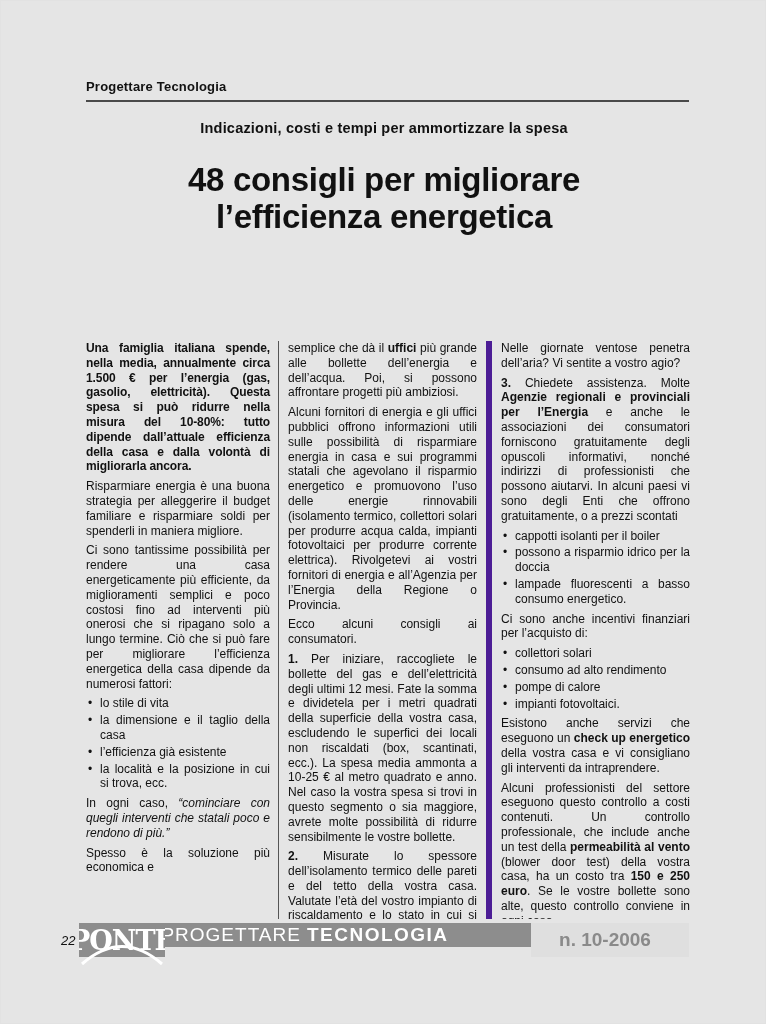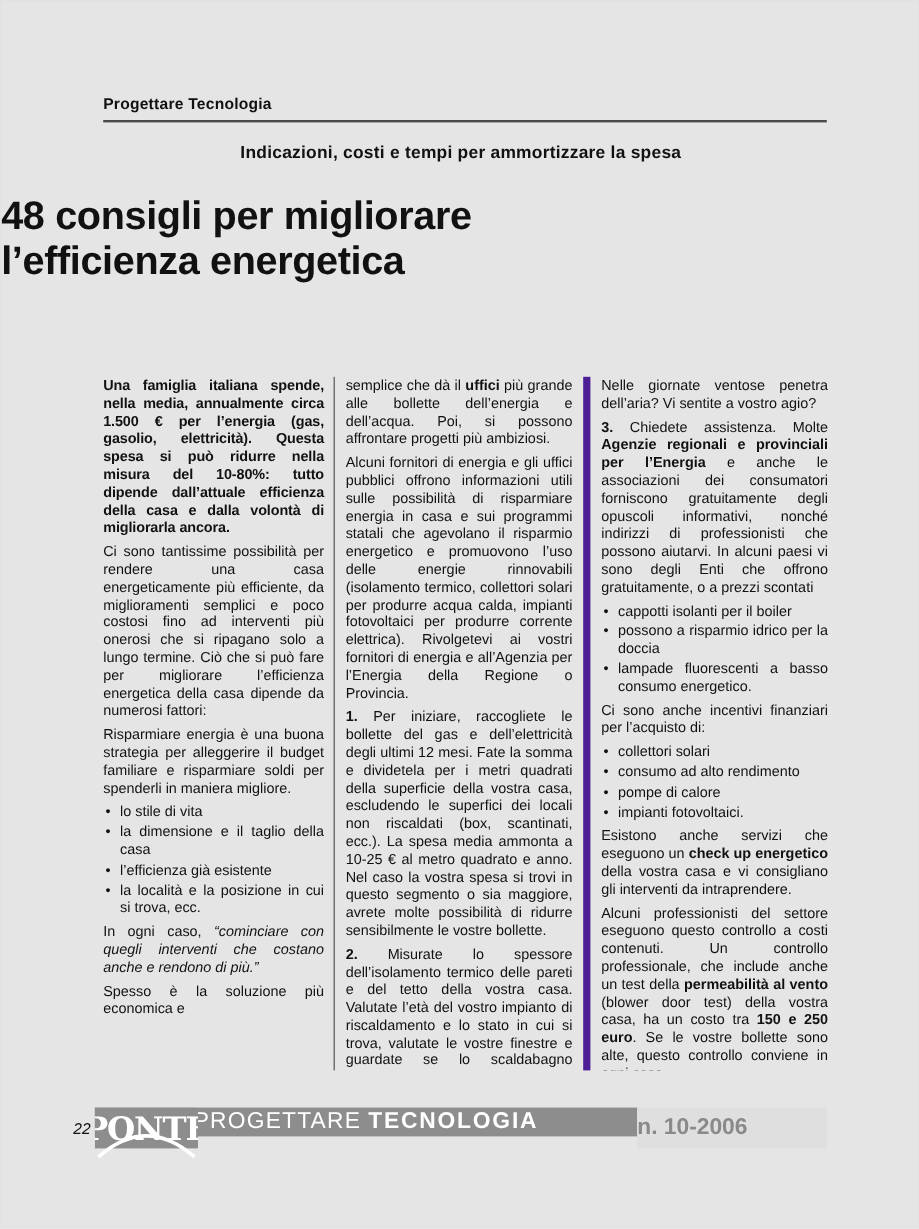--- a/index.html
+++ b/index.html
@@ -23,26 +23,27 @@
     background:#4a4a4a;
   }
   .subtitle{
     position:absolute;left:0;top:119px;width:766px;
     text-align:center;
     font-size:14.5px;font-weight:bold;
     letter-spacing:0.2px;
   }
   .title{
     position:absolute;left:0;top:160px;width:766px;
+    text-align:center;
     font-size:33px;font-weight:bold;line-height:37px;
     letter-spacing:-0.3px;
   }
   
   .columns{
-    position:absolute;left:85px;top:313px;width:604px;height:578px;
+    position:absolute;left:85px;top:340px;width:604px;height:578px;
     display:flex;
   }
   .col{box-sizing:border-box;overflow:hidden;height:578px;}
   .col-left{width:194px;padding-right:8px;}
   .col-mid{width:210px;padding:0 9px;border-left:1px solid #555;}
   .col-right{width:206px;padding-left:9px;border-left:6px solid #4c1d95;}
   .intro{
     font-size:16px;font-weight:bold;line-height:23px;
     margin:0 0 14px 0;letter-spacing:-0.1px;
   }
@@ -74,21 +75,21 @@
     position:absolute;left:78px;top:922px;width:452px;height:24px;
     display:flex;align-items:center;justify-content:center;
     box-sizing:border-box;
     color:#ffffff;
     font-size:19px;letter-spacing:1px;
     white-space:nowrap;
   }
   .footer-band .band-bold{font-weight:bold;margin-left:6px;letter-spacing:1.5px;text-align:center;}
   .issue-box{
     position:absolute;left:530px;top:922px;width:158px;height:34px;
-    display:flex;align-items:center;justify-content:flex-start;
+    display:flex;align-items:center;justify-content:center;
     box-sizing:border-box;padding-right:10px;
     font-size:19px;font-weight:bold;
   }
   .logo{
     position:absolute;left:78px;top:922px;width:86px;height:44px;
   }
 </style>
 </head>
 <body>
 
@@ -99,35 +100,36 @@
   <div class="subtitle">Indicazioni, costi e tempi per ammortizzare la spesa</div>
   <div class="title">
     <span>48 consigli per migliorare</span><br>
     <span>l’efficienza energetica</span>
   </div>
 
   <div class="columns">
 
     <div class="col col-left">
       <p class="intro">Una famiglia italiana spende, nella media, annualmente circa 1.500 € per l’energia (gas, gasolio, elettricità). Questa spesa si può ridurre nella misura del 10-80%: tutto dipende dall’attuale efficienza della casa e dalla volontà di migliorarla ancora.</p>
+      <p><span class="">Risparmiare energia è una buona strategia per alleggerire il budget familiare e risparmiare soldi per spenderli in maniera migliore.</span></p>
       <p><span class="">Ci sono tantissime possibilità per rendere una casa energeticamente più efficiente, da miglioramenti semplici e poco costosi fino ad interventi più onerosi che si ripagano solo a lungo termine. Ciò che si può fare per migliorare l’efficienza energetica della casa dipende da numerosi fattori:</span></p>
-      <p><span class="">Risparmiare energia è una buona strategia per alleggerire il budget familiare e risparmiare soldi per spenderli in maniera migliore.</span></p>
       <ul>
           <li>lo stile di vita</li>
           <li>la dimensione e il taglio della casa</li>
           <li>l’efficienza già esistente</li>
           <li>la località e la posizione in cui si trova, ecc.</li>
         </ul>
-      <p><span class="">In ogni caso, </span><span class="i">“cominciare con quegli interventi che costano anche e rendono di più.”</span></p>
+      <p><span class="">In ogni caso, </span><span class="i">“cominciare con quegli interventi che statali poco e rendono di più.”</span></p>
       <p class="last"><span class="">Spesso è la soluzione più economica e</span></p>
     </div>
 
     <div class="col col-mid">
       <p><span class="">semplice che dà il </span><span class="b ">uffici</span><span class=""> più grande alle bollette dell’energia e dell’acqua. Poi, si possono affrontare progetti più ambiziosi.</span></p>
       <p><span class="">Alcuni fornitori di energia e gli uffici pubblici offrono informazioni utili sulle possibilità di risparmiare energia in casa e sui programmi statali che agevolano il risparmio energetico e promuovono l’uso delle energie rinnovabili (isolamento termico, collettori solari per produrre acqua calda, impianti fotovoltaici per produrre corrente elettrica). Rivolgetevi ai vostri fornitori di energia e all’Agenzia per l’Energia della Regione o Provincia.</span></p>
+      <p><span class="">Ecco alcuni consigli ai consumatori.</span></p>
       <p><span class="b ">1.</span><span class=""> Per iniziare, raccogliete le bollette del gas e dell’elettricità degli ultimi 12 mesi. Fate la somma e dividetela per i metri quadrati della superficie della vostra casa, escludendo le superfici dei locali non riscaldati (box, scantinati, ecc.). La spesa media ammonta a 10-25 € al metro quadrato e anno. Nel caso la vostra spesa si trovi in questo segmento o sia maggiore, avrete molte possibilità di ridurre sensibilmente le vostre bollette.</span></p>
       <p class="last"><span class="b ">2.</span><span class=""> Misurate lo spessore dell’isolamento termico delle pareti e del tetto della vostra casa. Valutate l’età del vostro impianto di riscaldamento e lo stato in cui si trova, valutate le vostre finestre e guardate se lo scaldabagno possiede un sufficiente isolamento termico. Come vi sentite nella vostra casa?</span></p>
     </div>
 
     <div class="col col-right">
       <p><span class="">Nelle giornate ventose penetra dell’aria? Vi sentite a vostro agio?</span></p>
       <p><span class="b ">3.</span><span class=""> Chiedete assistenza. Molte </span><span class="b ">Agenzie regionali e provinciali per l’Energia</span><span class=""> e anche le associazioni dei consumatori forniscono gratuitamente degli opuscoli informativi, nonché indirizzi di professionisti che possono aiutarvi. In alcuni paesi vi sono degli Enti che offrono gratuitamente, o a prezzi scontati</span></p>
       <ul>
           <li>cappotti isolanti per il boiler</li>
           <li>possono a risparmio idrico per la doccia</li>

